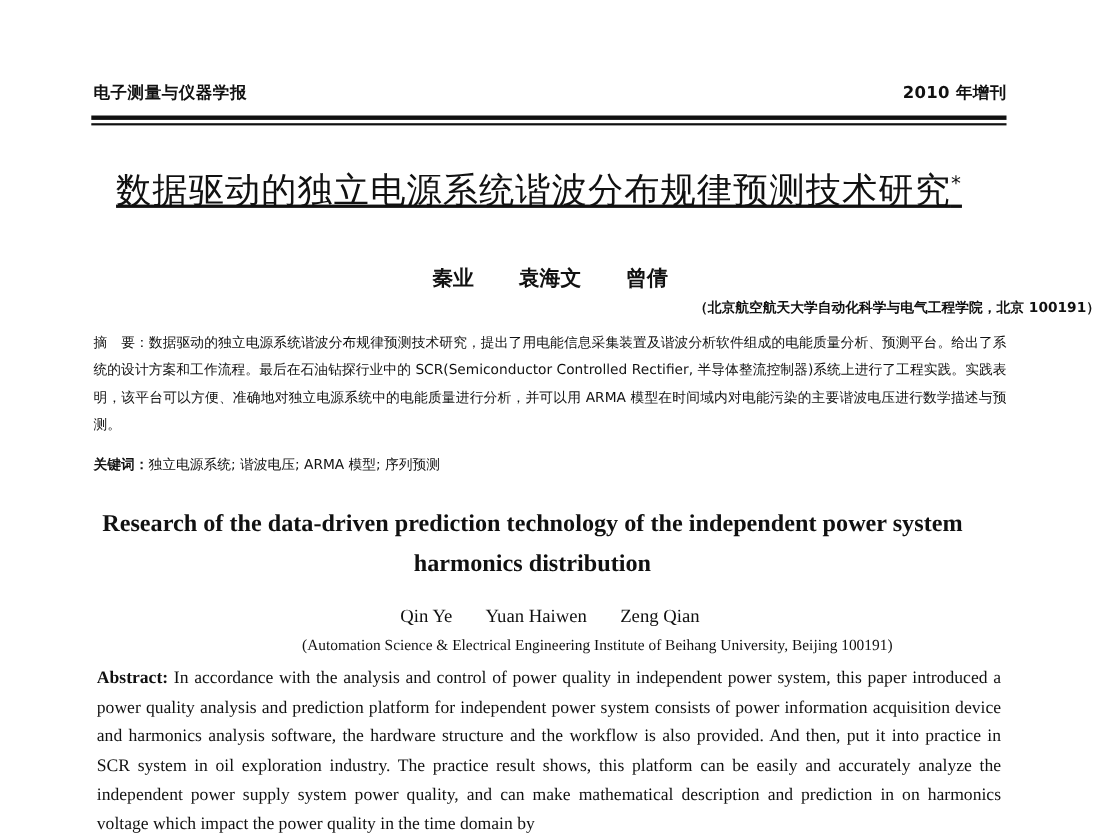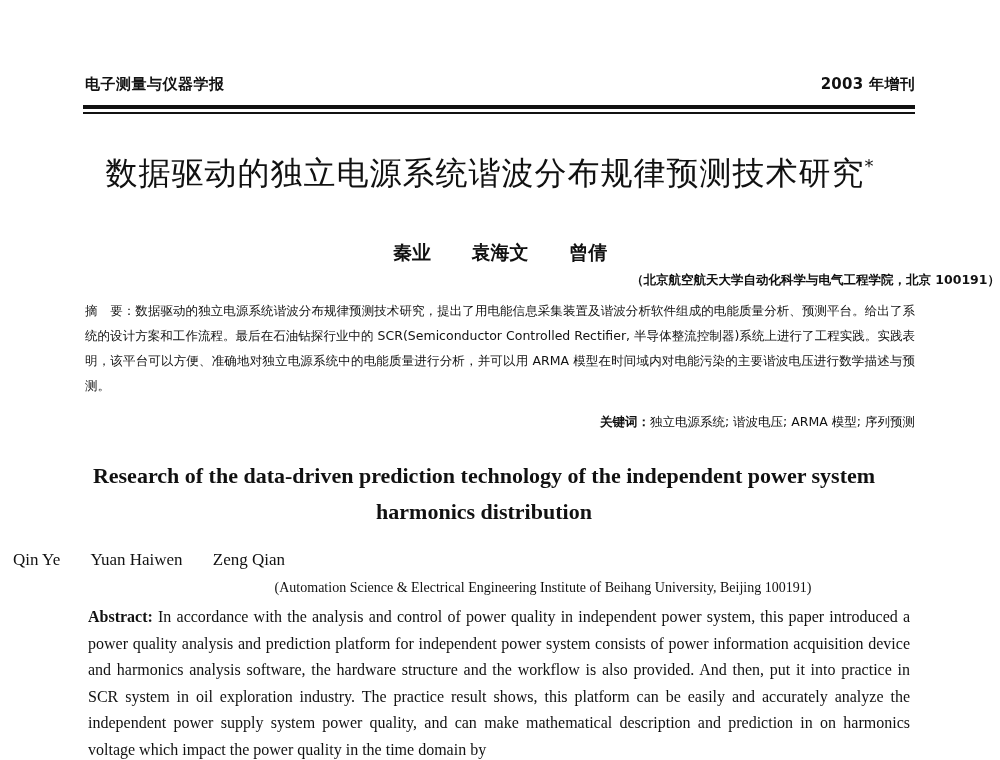--- a/index.html
+++ b/index.html
@@ -51,20 +51,21 @@
       position: absolute;
       left: 0;
       width: 980px;
       top: 152px;
       text-align: center;
       font-family: "DejaVu Sans", sans-serif;
       font-size: 32px;
       font-weight: normal;
       letter-spacing: 1px;
       color: #111;
+      text-decoration: underline;
     }
     .cn-title sup {
       font-size: 18px;
       vertical-align: super;
       line-height: 0;
     }
     .cn-authors {
       position: absolute;
       left: 0;
       width: 1000px;
@@ -102,40 +103,40 @@
     .cn-abstract .label { font-weight: normal; }
     .cn-keywords {
       position: absolute;
       left: 85px;
       width: 830px;
       top: 409px;
       font-family: "DejaVu Sans", sans-serif;
       font-size: 12.5px;
       line-height: 25px;
       color: #111;
-      text-align: right;
     }
     .cn-keywords .label { font-weight: bold; }
     .en-title {
       position: absolute;
       left: 84px;
       width: 800px;
       top: 458px;
       text-align: center;
       font-family: "Liberation Serif", serif;
       font-weight: bold;
       font-size: 22px;
       line-height: 36px;
       color: #111;
     }
     .en-authors {
       position: absolute;
       left: 0;
       width: 1000px;
       top: 550px;
+      text-align: center;
       font-family: "Liberation Serif", serif;
       font-size: 17px;
       color: #111;
     }
     .en-authors span { margin: 0 13px; }
     .en-affil {
       position: absolute;
       left: 0;
       width: 1000px;
       top: 580px;
@@ -158,21 +159,21 @@
     }
     .en-abstract .label { font-weight: bold; }
   </style>
 </head>
 <body>
 
 <div class="page">
 
   <div class="running-head">
     <span class="journal-name">电子测量与仪器学报</span>
-    <span class="issue">2003 年增刊</span>
+    <span class="issue">2010 年增刊</span>
   </div>
   <div class="rule-thick"></div>
   <div class="rule-thin"></div>
 
   <h1 class="cn-title"><span>数据驱动的独立电源系统谐波分布规律预测技术研究</span><sup>*</sup></h1>
 
   <div class="cn-authors">
     <span>秦业</span>
     <span>袁海文</span>
     <span>曾倩</span>

